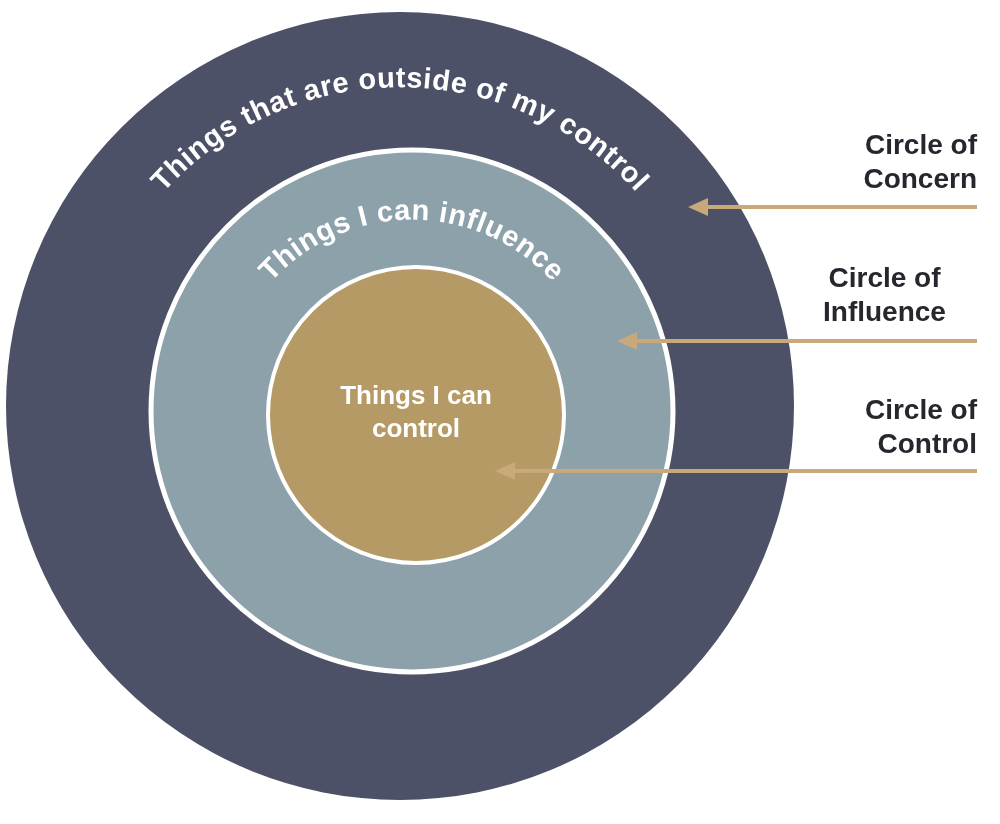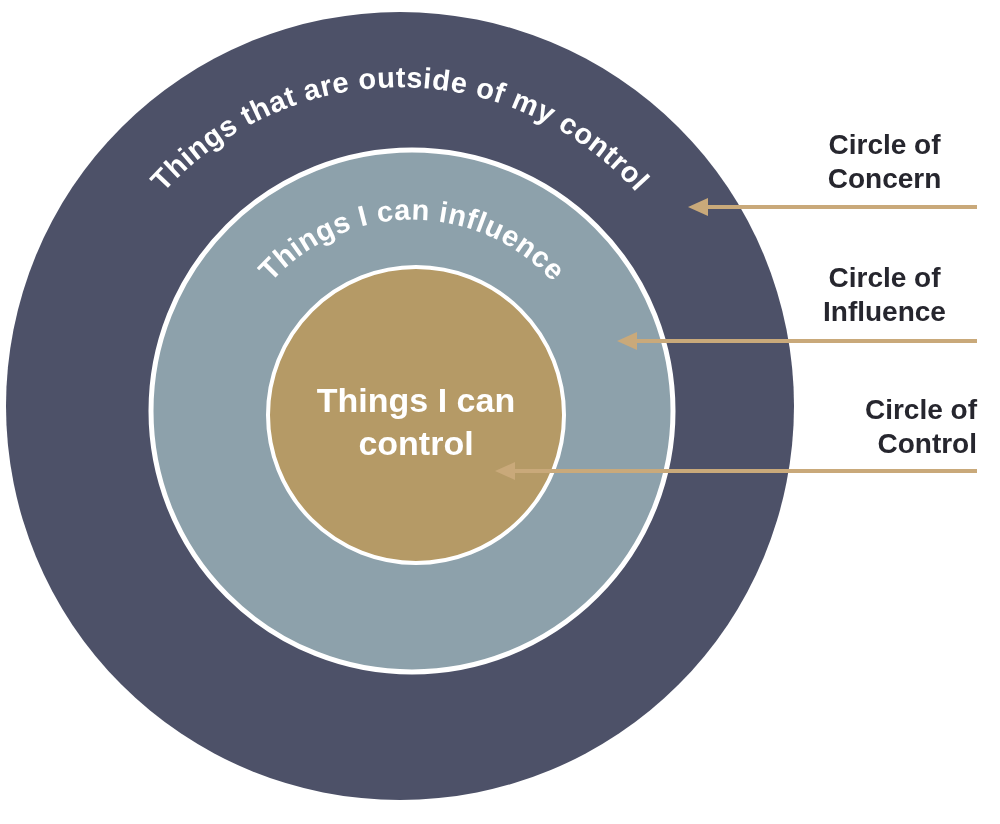--- a/index.html
+++ b/index.html
@@ -20,36 +20,36 @@
     fill: #ffffff;
   }
 
   .center-label {
     position: absolute;
     left: 311px;
     top: 379px;
     width: 210px;
     text-align: center;
     color: #ffffff;
-    font-size: 34px;
+    font-size: 26px;
     font-weight: bold;
     line-height: 1.25;
   }
 
   .legend-item {
     position: absolute;
     right: 23px;
     width: 185px;
     text-align: right;
     color: #26262e;
     font-size: 28px;
     font-weight: bold;
     line-height: 1.2;
   }
-  #legend-concern   { top: 128px; text-align: center; }
+  #legend-concern   { top: 128px; }
   #legend-influence { top: 261px; text-align: center; }
   #legend-control   { top: 393px; text-align: right; }
 </style>
 </head>
 <body>
 
 <div class="stage">
 
   <svg width="1000" height="824" viewBox="0 0 1000 824">
 

